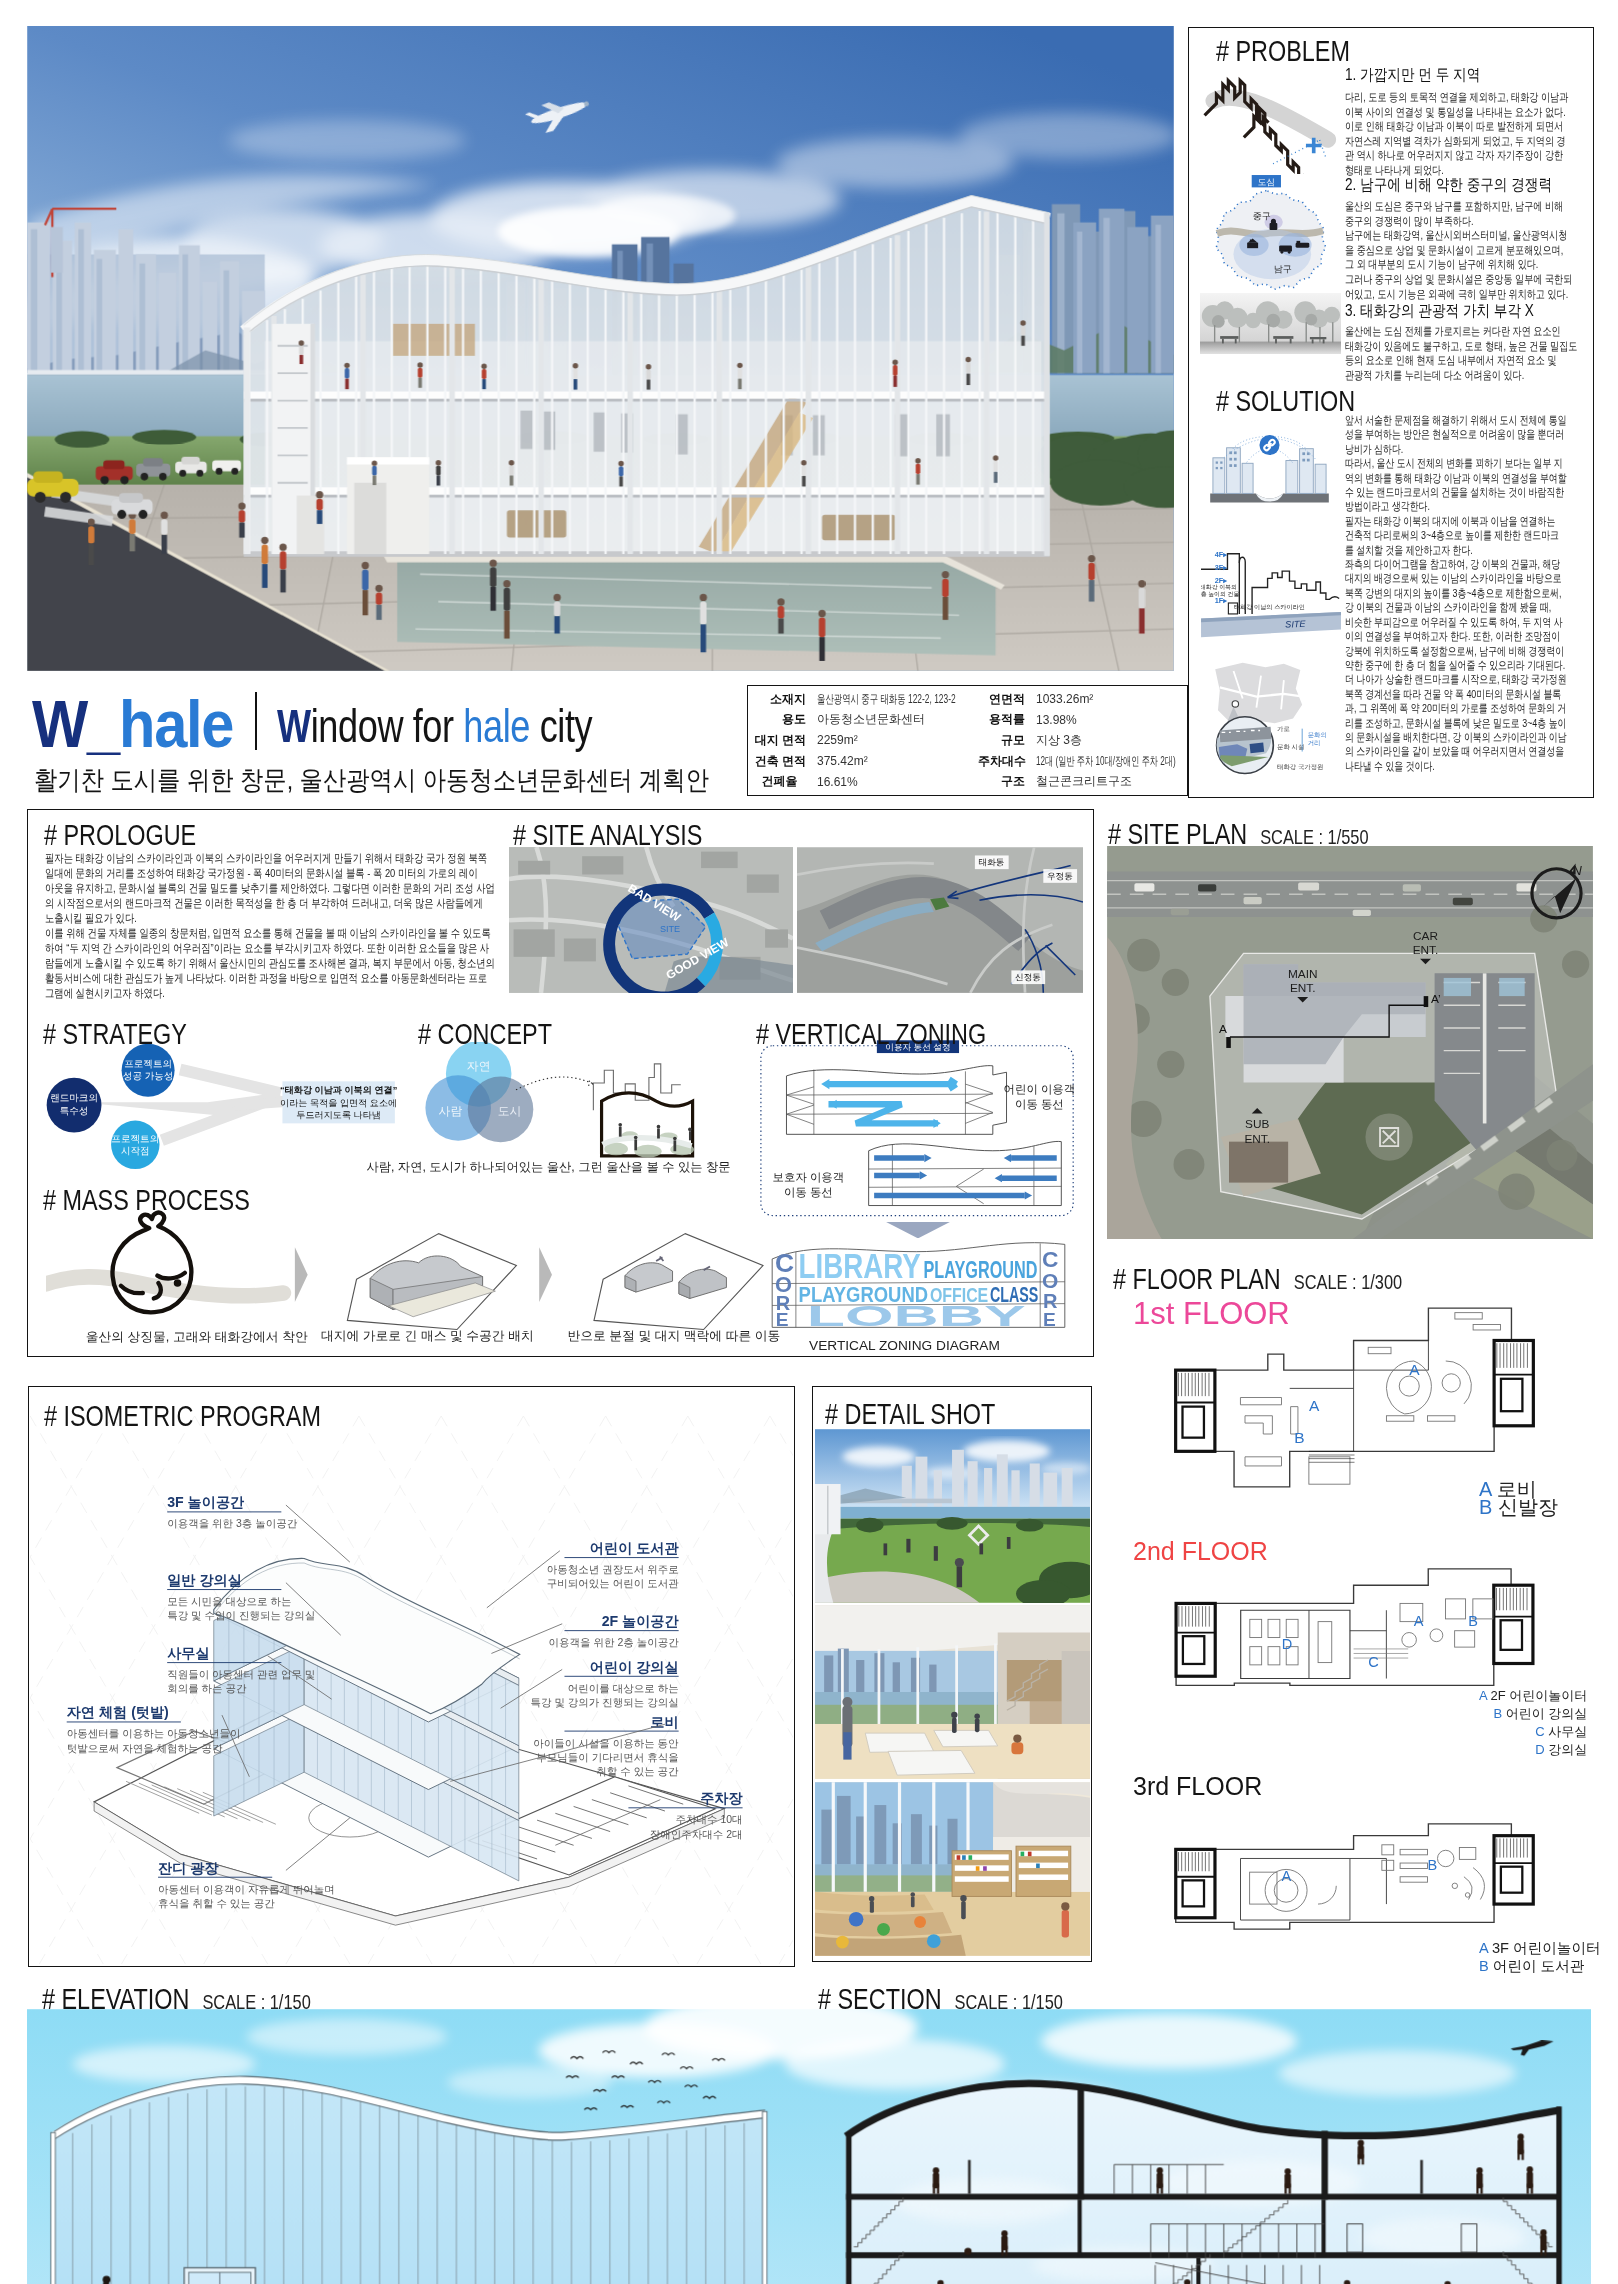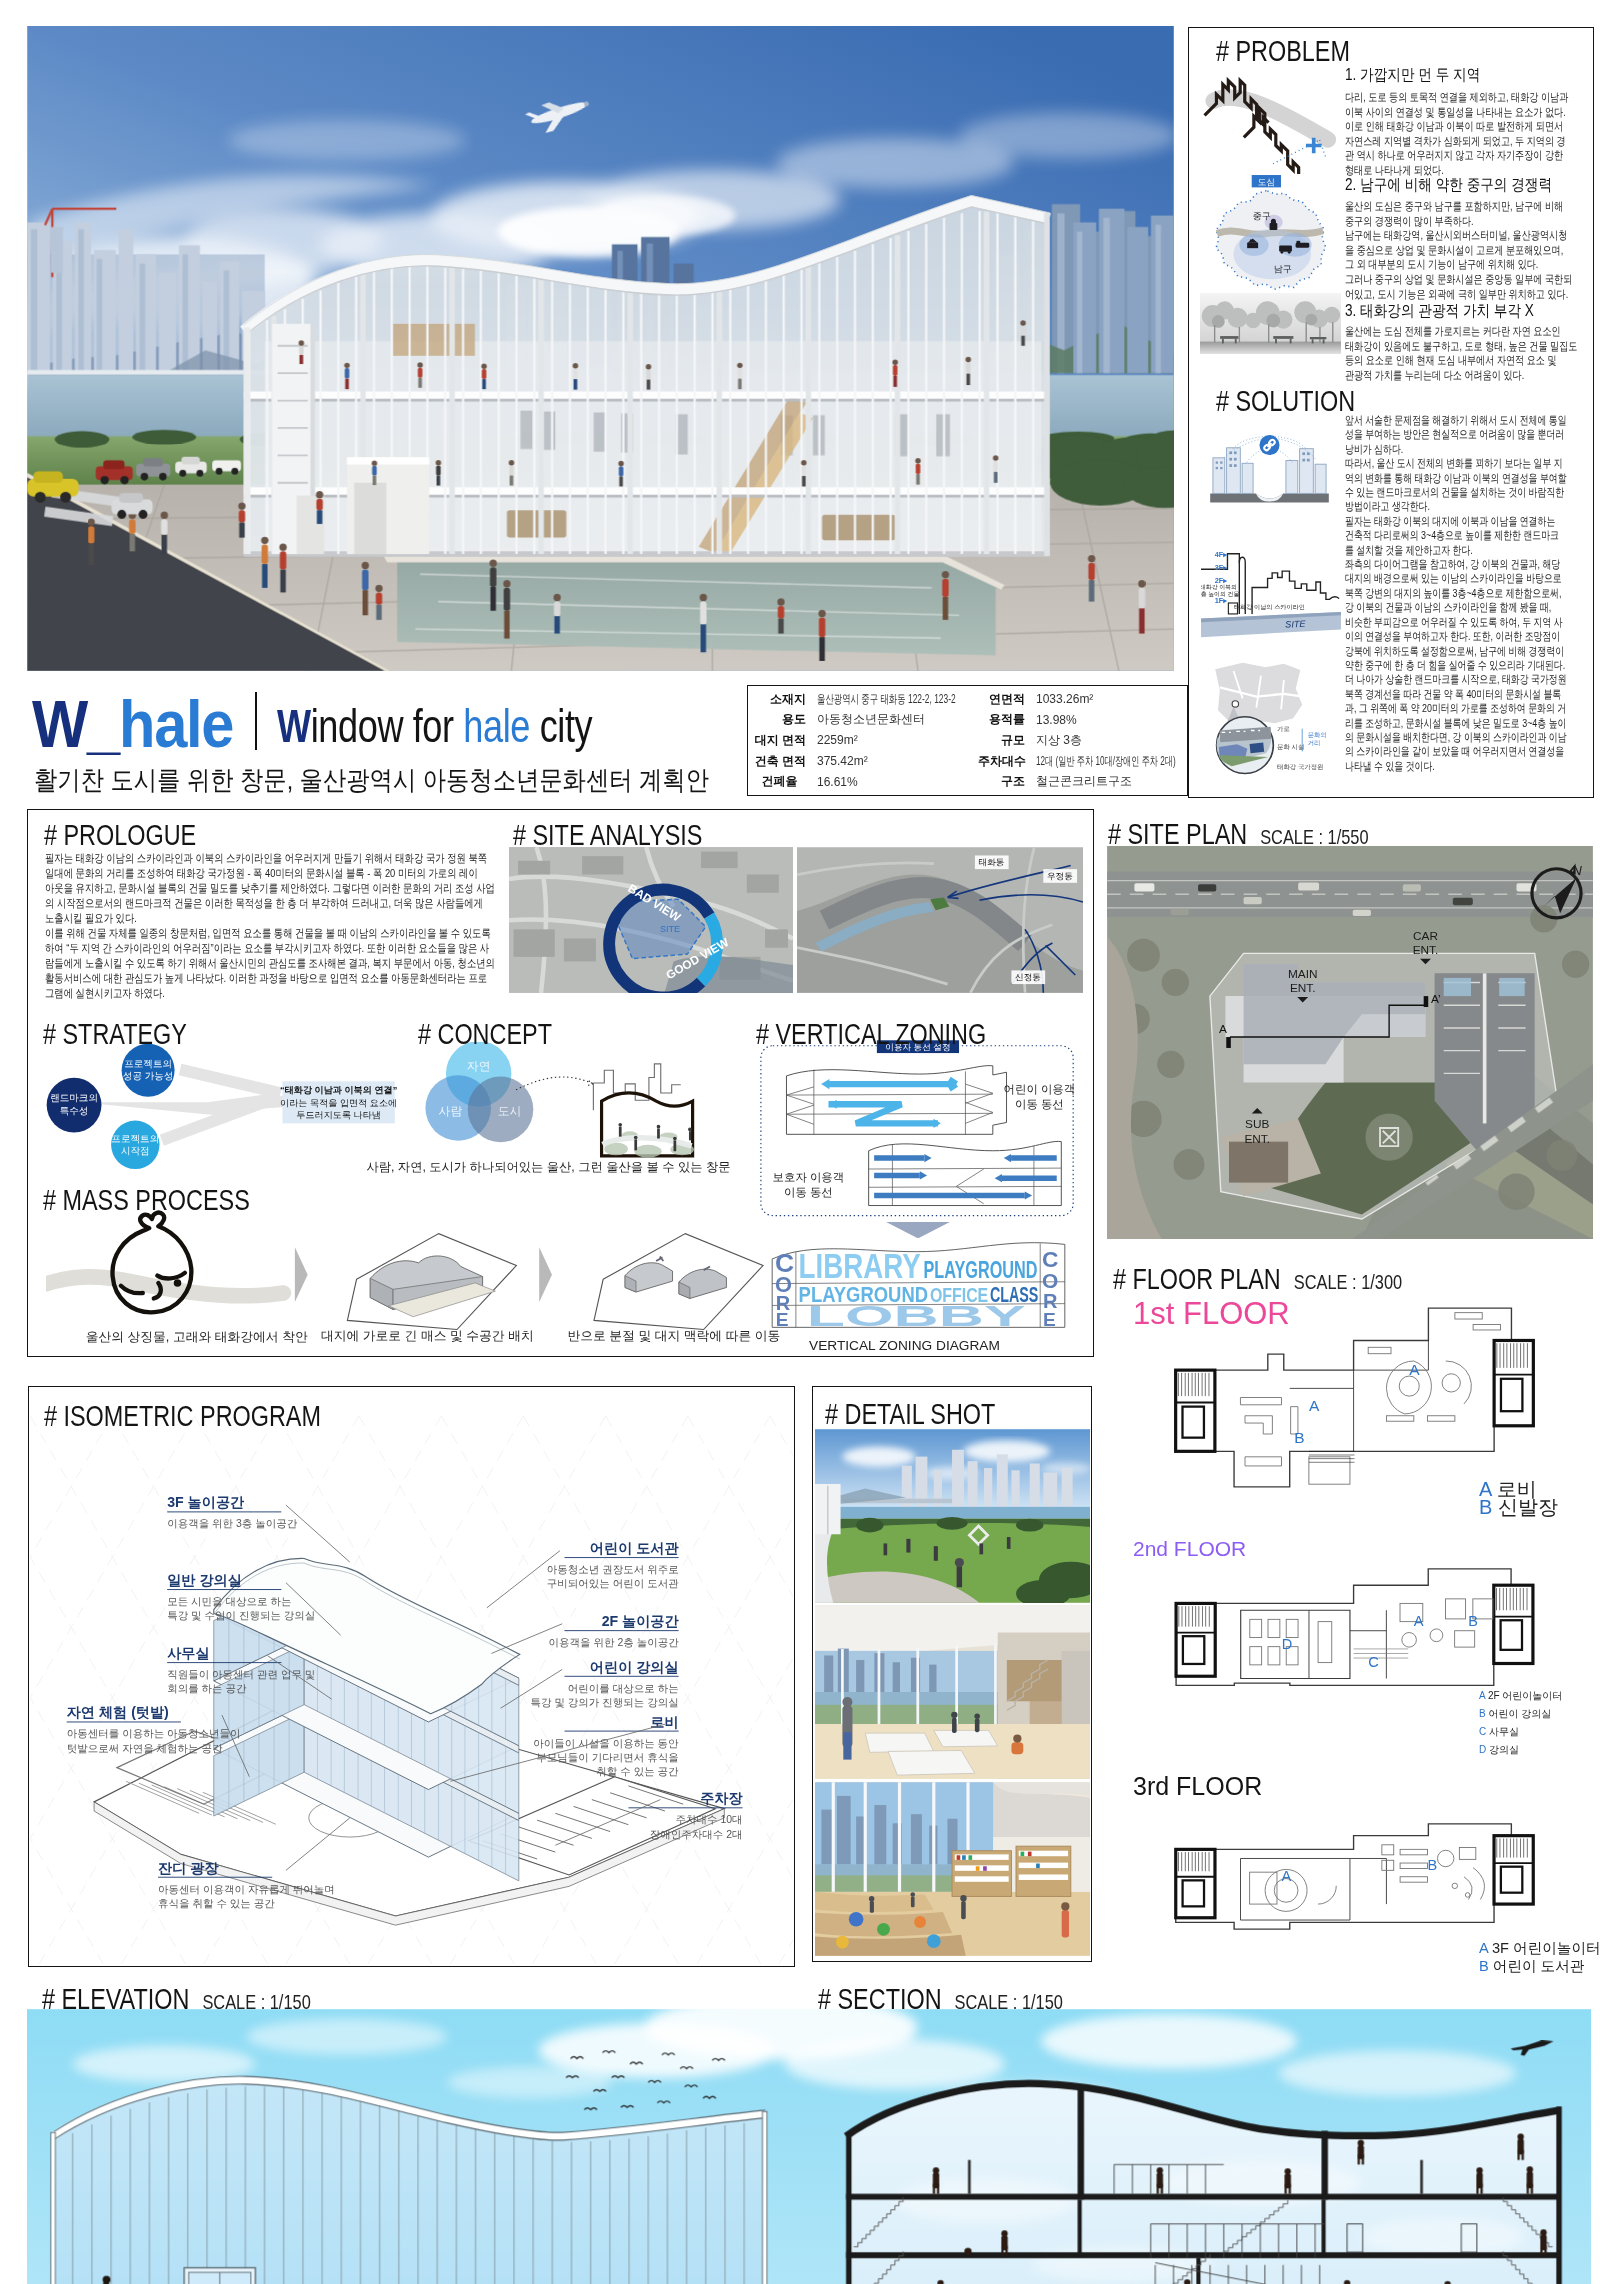--- a/index.html
+++ b/index.html
@@ -1075,21 +1075,21 @@
 <g transform="translate(988,104)">
         <circle r="54" fill="none" stroke="#1c1c1c" stroke-width="7"></circle>
         <path d="M-30 30 L44 -34 L8 44 L-4 6z" fill="#1c1c1c"></path>
         <path d="M30 -48 l10 -12 v16z" fill="none" stroke="#1c1c1c" stroke-width="4"></path>
         <text x="34" y="-40" font-size="30" fill="#1c1c1c" font-style="italic">N</text>
       </g>
 </svg>
 
 <div class="abs t1" style="left:1113px;top:1262px;">#&nbsp;FLOOR PLAN&nbsp;&nbsp;<span class="t1s">SCALE : 1/300</span></div>
 <div class="abs" style="left:1133px;top:1296px;font-size:31px;color:#ec4899;">1st FLOOR</div>
-<div class="abs" style="left:1133px;top:1537px;font-size:21px;color:#8b5cf6;">2nd FLOOR</div>
+<div class="abs" style="left:1133px;top:1537px;font-size:25px;color:#ef4444;">2nd FLOOR</div>
 <div class="abs" style="left:1133px;top:1772px;font-size:25px;color:#141414;">3rd FLOOR</div>
 
 <svg class="abs" style="left:1172px;top:1306px" width="365" height="183" viewBox="0 0 800 400">
 <path d="M8 140 H210 V105 H245 V140 H398 V75 H562 V4 H744 V75 H792 V262 H706 V318 H258 V396 H136 V318 H8 z" fill="#fff" stroke="#3a3a3a" stroke-width="3"></path>
 <path d="M398 140 V318 M398 180 H258 M562 75 V140 H398" stroke="#3a3a3a" stroke-width="2" fill="none"></path>
 <g>
         <rect x="8" y="140" width="86" height="178" fill="#fff" stroke="#111" stroke-width="7"></rect>
         <g stroke="#333" stroke-width="1.5">
           <line x1="14" y1="146" x2="14" y2="197"></line>
           <line x1="21" y1="146" x2="21" y2="197"></line>
@@ -1200,21 +1200,21 @@
         <rect x="620" y="140" width="44" height="36"></rect>
 <path d="M398 180 h120 m-120 10 h120 m-120 10 h120" opacity="0.7"></path>
 </g>
 <g fill="#2e74c8" font-size="32">
         <text x="530" y="130">A</text>
         <text x="650" y="130">B</text>
         <text x="430" y="220">C</text>
         <text x="240" y="180">D</text>
       </g>
 </svg>
-<div class="abs" style="left:1479px;top:1687px;font-size:10px;color:#222;line-height:18px;"><span style="color:#2e74c8">A</span> 2F 어린이놀이터<br><span style="color:#2e74c8">B</span> 어린이 강의실<br><span style="color:#2e74c8">C</span> 사무실<br><span style="color:#2e74c8">D</span> 강의실</div>
+<div class="abs" style="left:1479px;top:1687px;font-size:13px;color:#222;line-height:18px;text-align:right;"><span style="color:#2e74c8">A</span> 2F 어린이놀이터<br><span style="color:#2e74c8">B</span> 어린이 강의실<br><span style="color:#2e74c8">C</span> 사무실<br><span style="color:#2e74c8">D</span> 강의실</div>
 <svg class="abs" style="left:1172px;top:1822px" width="365" height="114" viewBox="0 0 800 250">
 <path d="M8 60 H398 V30 H562 V4 H744 V30 H792 V180 H706 V220 H258 V235 H136 V220 H8 z" fill="#fff" stroke="#3a3a3a" stroke-width="3"></path>
 <path d="M150 80 V215 H390 V80z M390 80 H470 V180" stroke="#3a3a3a" stroke-width="2" fill="none"></path>
 <g>
         <rect x="8" y="60" width="86" height="150" fill="#fff" stroke="#111" stroke-width="7"></rect>
         <g stroke="#333" stroke-width="1.5">
           <line x1="14" y1="66" x2="14" y2="108"></line>
           <line x1="21" y1="66" x2="21" y2="108"></line>
           <line x1="29" y1="66" x2="29" y2="108"></line>
           <line x1="36" y1="66" x2="36" y2="108"></line>

